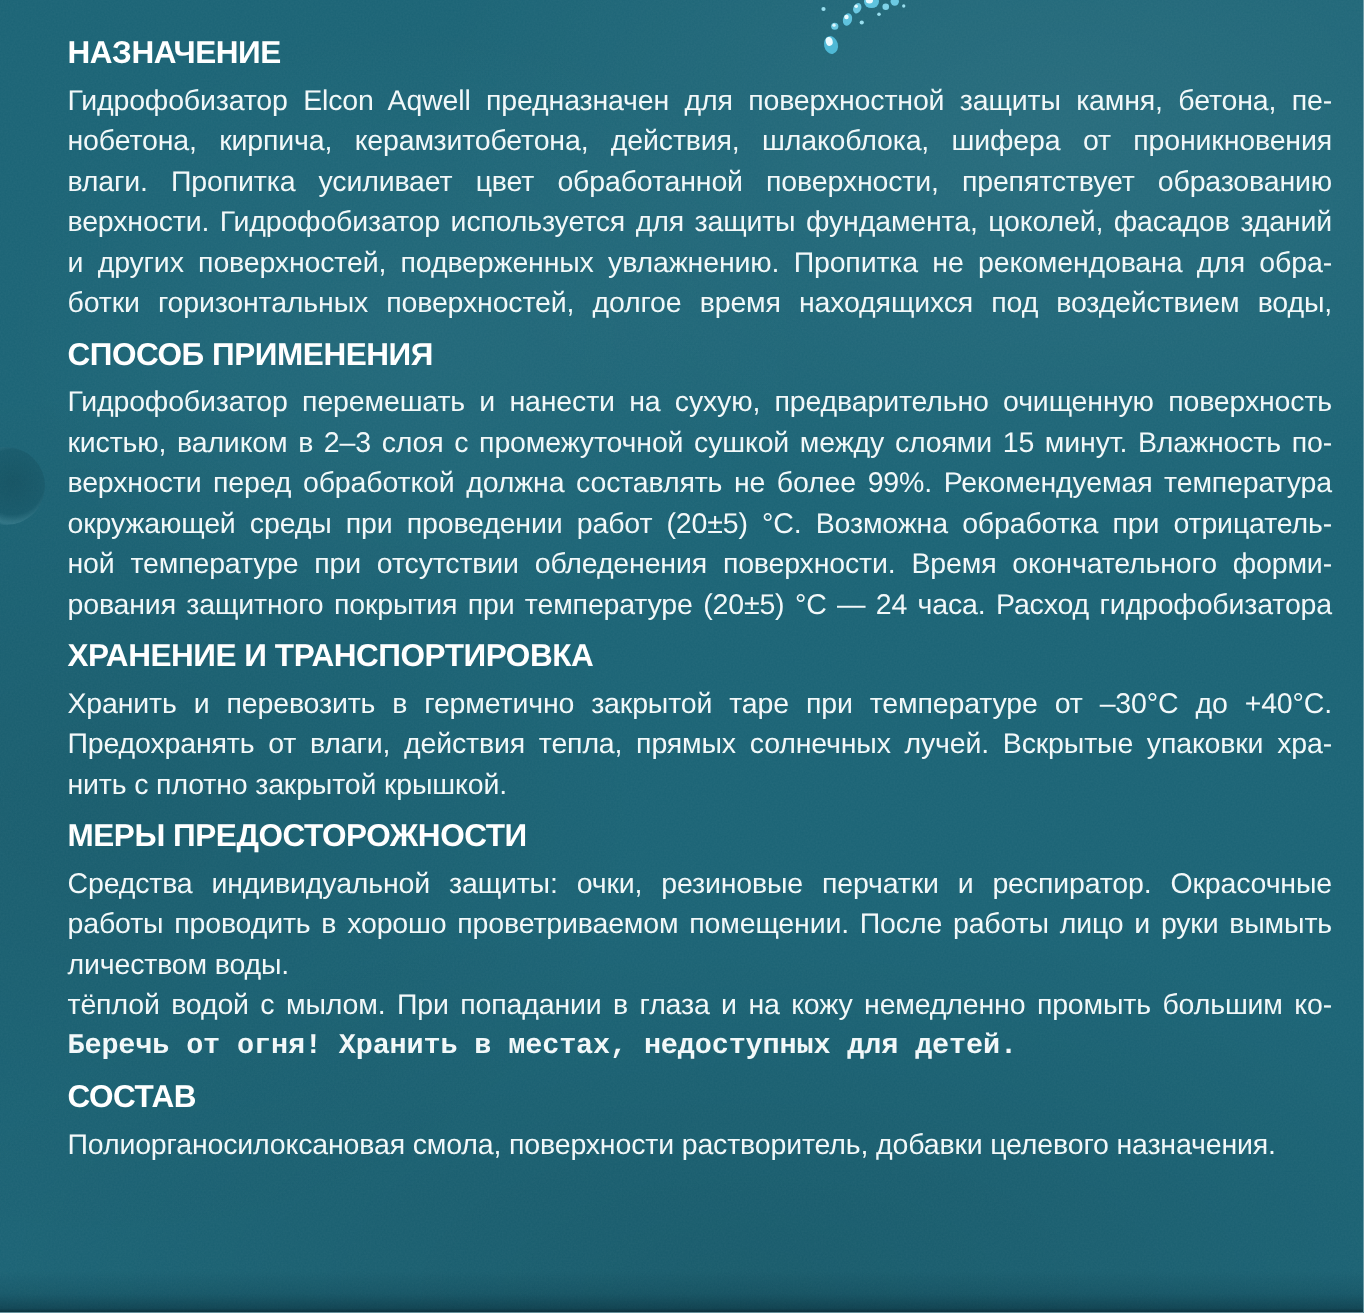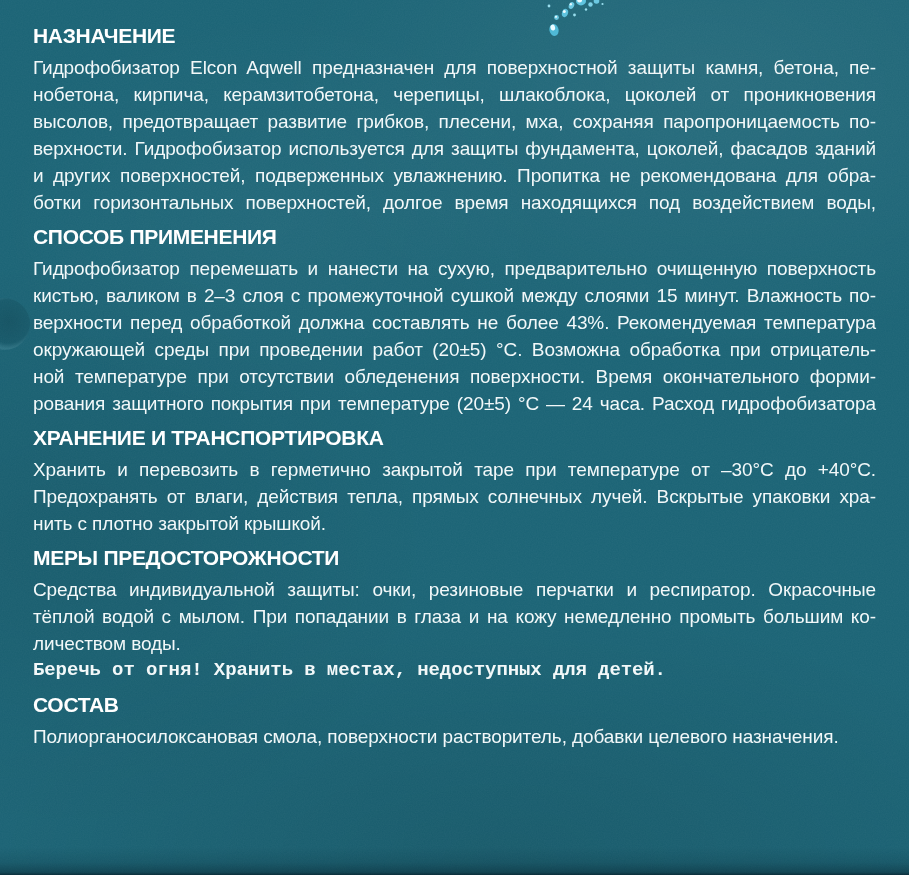--- a/index.html
+++ b/index.html
@@ -22,21 +22,21 @@
   .noise{position:absolute;left:0;top:0;pointer-events:none;}
   
   .bubble{
     position:absolute;left:-22px;top:298px;width:52px;height:52px;border-radius:50%;
     background:radial-gradient(circle at 58% 45%,
       rgba(8,48,60,0.28) 0%, rgba(8,48,60,0.16) 52%,
       rgba(175,224,236,0.14) 66%, rgba(175,224,236,0) 74%);
   }
   .splash{position:absolute;left:540px;top:0;}
   .content{
-    position:absolute;left:33px;top:24px;width:843px;
+    position:absolute;left:45px;top:24px;width:843px;
     color:#F2F8F9;
   }
   .sec{margin:0 0 9px 0;}
   .sec h2{
     margin:0 0 6px 0;
     font-size:21px;line-height:24px;font-weight:bold;
     letter-spacing:-0.3px;color:#FFFFFF;
   }
   .line{
     font-size:19px;line-height:27px;letter-spacing:-0.1px;
@@ -86,55 +86,56 @@
     <circle cx="46" cy="9.5" r="1.2" fill="#9ADFEF"></circle>
     <circle cx="62.5" cy="4" r="1.1" fill="#9ADFEF"></circle>
   </svg>
 
   <div class="content">
 
     <section class="sec">
       <h2>НАЗНАЧЕНИЕ</h2>
       <div>
           <div class="line j">Гидрофобизатор Elcon Aqwell предназначен для поверхностной защиты камня, бетона, пе-</div>
-          <div class="line j">нобетона, кирпича, керамзитобетона, черепицы, шлакоблока, цоколей от проникновения</div>
-          <div class="line j">высолов, предотвращает развитие грибков, плесени, мха, сохраняя паропроницаемость по-</div>
+          <div class="line j">нобетона, кирпича, керамзитобетона, действия, шлакоблока, шифера от проникновения</div>
+          <div class="line j">влаги. Пропитка усиливает цвет обработанной поверхности, препятствует образованию</div>
           <div class="line j">верхности. Гидрофобизатор используется для защиты фундамента, цоколей, фасадов зданий</div>
           <div class="line j">и других поверхностей, подверженных увлажнению. Пропитка не рекомендована для обра-</div>
           <div class="line j">ботки горизонтальных поверхностей, долгое время находящихся под воздействием воды,</div>
         </div>
     </section>
 
     <section class="sec">
       <h2>СПОСОБ ПРИМЕНЕНИЯ</h2>
       <div>
           <div class="line j">Гидрофобизатор перемешать и нанести на сухую, предварительно очищенную поверхность</div>
           <div class="line j">кистью, валиком в 2–3 слоя с промежуточной сушкой между слоями 15 минут. Влажность по-</div>
-          <div class="line j">верхности перед обработкой должна составлять не более 43%. Рекомендуемая температура</div>
+          <div class="line j">верхности перед обработкой должна составлять не более 99%. Рекомендуемая температура</div>
           <div class="line j">окружающей среды при проведении работ (20±5) °С. Возможна обработка при отрицатель-</div>
           <div class="line j">ной температуре при отсутствии обледенения поверхности. Время окончательного форми-</div>
           <div class="line j">рования защитного покрытия при температуре (20±5) °С — 24 часа. Расход гидрофобизатора</div>
         </div>
     </section>
 
     <section class="sec">
       <h2>ХРАНЕНИЕ И ТРАНСПОРТИРОВКА</h2>
       <div>
           <div class="line j">Хранить и перевозить в герметично закрытой таре при температуре от –30°С до +40°С.</div>
           <div class="line j">Предохранять от влаги, действия тепла, прямых солнечных лучей. Вскрытые упаковки хра-</div>
           <div class="line">нить с плотно закрытой крышкой.</div>
         </div>
     </section>
 
     <section class="sec">
       <h2>МЕРЫ ПРЕДОСТОРОЖНОСТИ</h2>
       <div>
           <div class="line j">Средства индивидуальной защиты: очки, резиновые перчатки и респиратор. Окрасочные</div>
+          <div class="line j">работы проводить в хорошо проветриваемом помещении. После работы лицо и руки вымыть</div>
+          <div class="line">личеством воды.</div>
           <div class="line j">тёплой водой с мылом. При попадании в глаза и на кожу немедленно промыть большим ко-</div>
-          <div class="line">личеством воды.</div>
         </div>
       <div class="line bold">Беречь от огня! Хранить в местах, недоступных для детей.</div>
     </section>
 
     <section class="sec">
       <h2>СОСТАВ</h2>
       <div>
           <div class="line">Полиорганосилоксановая смола, поверхности растворитель, добавки целевого назначения.</div>
         </div>
     </section>

